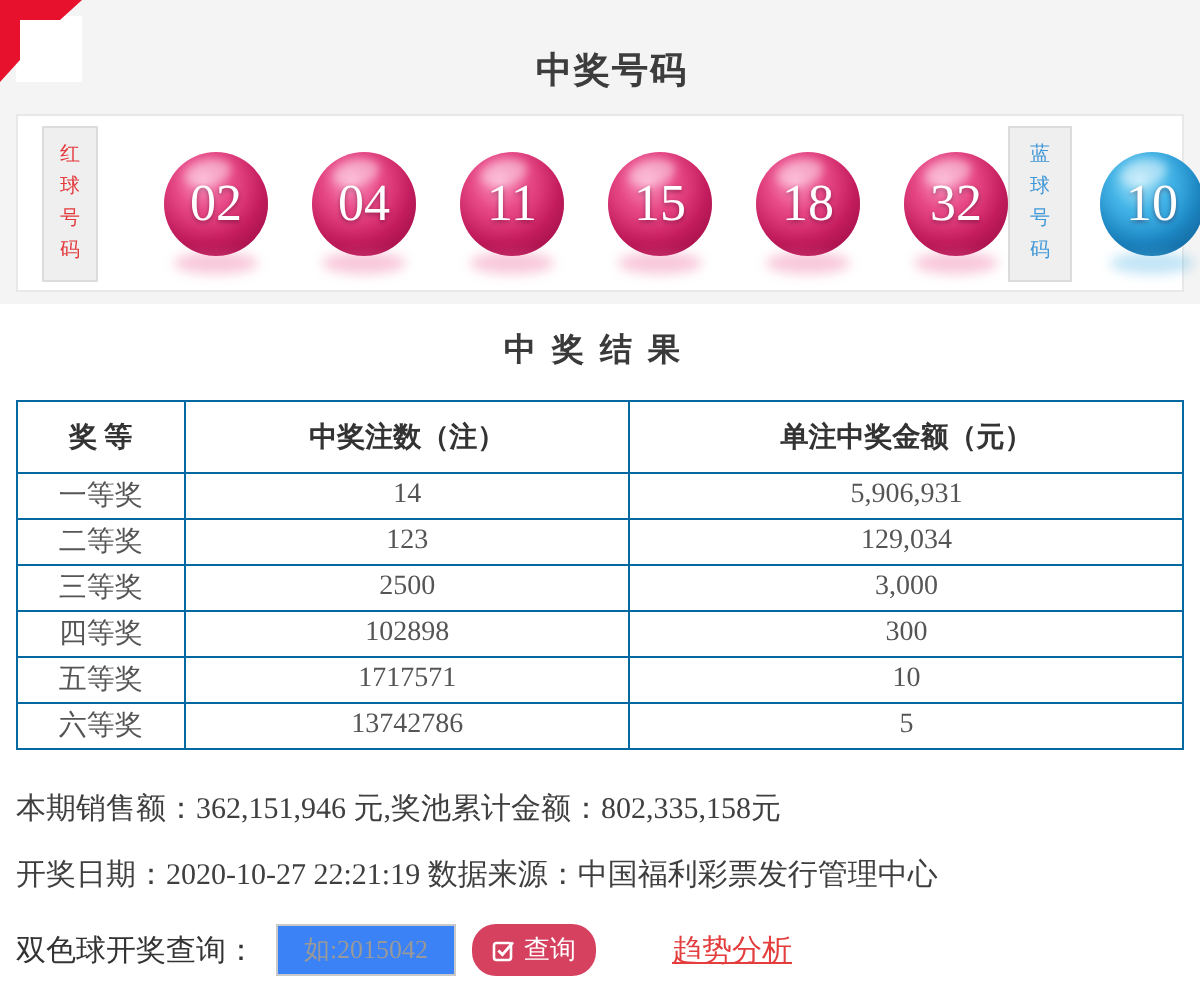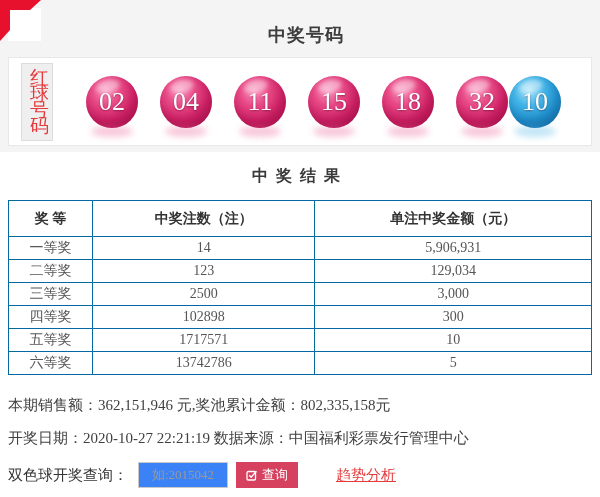--- a/index.html
+++ b/index.html
@@ -35,21 +35,21 @@
     border: 1px solid #e8e8e8;
     display: flex;
     align-items: center;
     padding-left: 12px;
   }
   .vlabel {
     width: 32px;
     padding: 6px 8px;
     background: #efefef;
     border: 1px solid #dcdcdc;
-    font-size: 19px;
+    font-size: 10px;
     line-height: 16px;
     text-align: center;
     word-break: break-all;
   }
   .vlabel.red  { color: #e4393c; margin-right: 33px; }
   .vlabel.blue { color: #4198d8; margin-right: 14px; }
   .ball-row { display: flex; gap: 22px; }
   .blue-group { display: flex; align-items: center; margin-left: auto; margin-right: 30px; }
 
   .ball {
@@ -134,21 +134,21 @@
     color: #333;
     outline: none;
   }
   .query-input::placeholder { color: #999; }
   .query-button {
     margin-left: 8px;
     height: 26px;
     padding: 0 10px;
     background: #d5415f;
     border: none;
-    border-radius: 0;
+    border-radius: 12px;
     color: #fff;
     font-size: 13px;
     font-family: "Liberation Serif", "DejaVu Serif", serif;
     display: inline-flex;
     align-items: center;
     gap: 4px;
     cursor: pointer;
   }
   .trend-link {
     margin-left: 38px;
@@ -183,20 +183,21 @@
           <span>15</span>
         </div>
         <div class="ball red">
           <span>18</span>
         </div>
         <div class="ball red">
           <span>32</span>
         </div>
       </div>
     <div class="blue-group">
+      <div class="vlabel blue">蓝球号码</div>
       <div class="ball-row">
           <div class="ball blue">
             <span>10</span>
           </div>
         </div>
     </div>
   </div>
 </div>
 
 <div>

